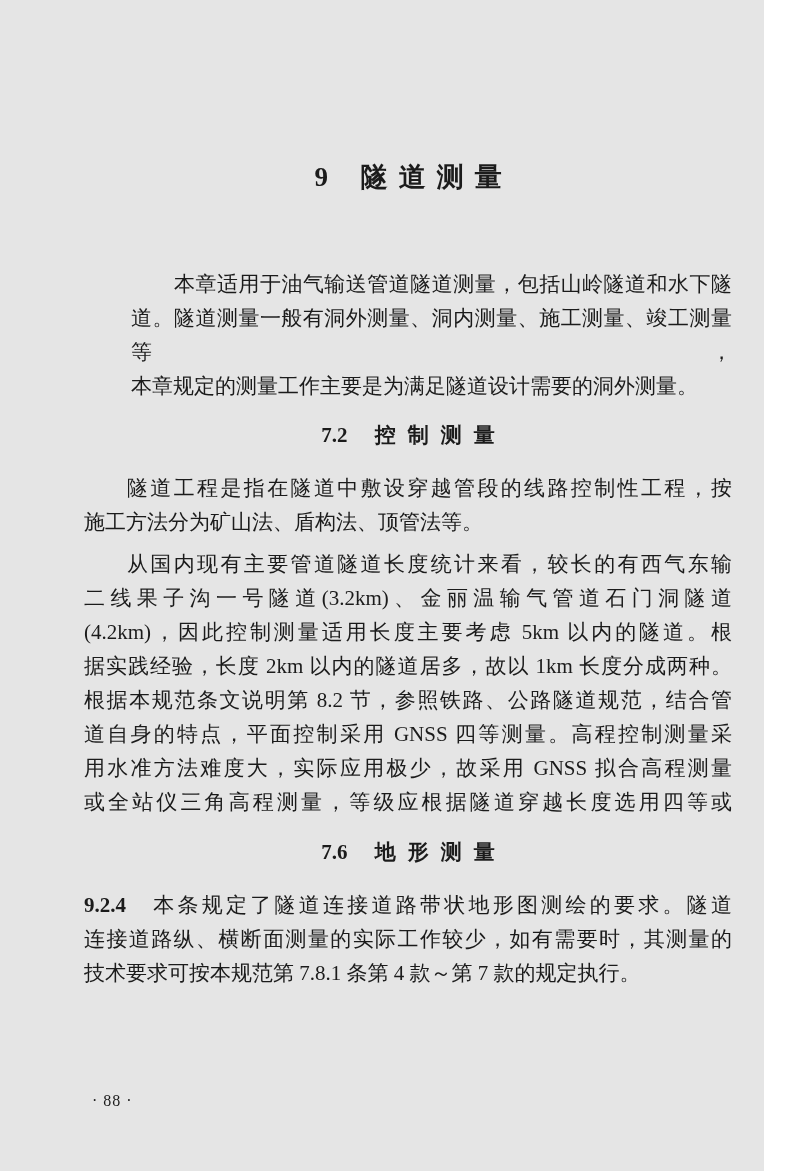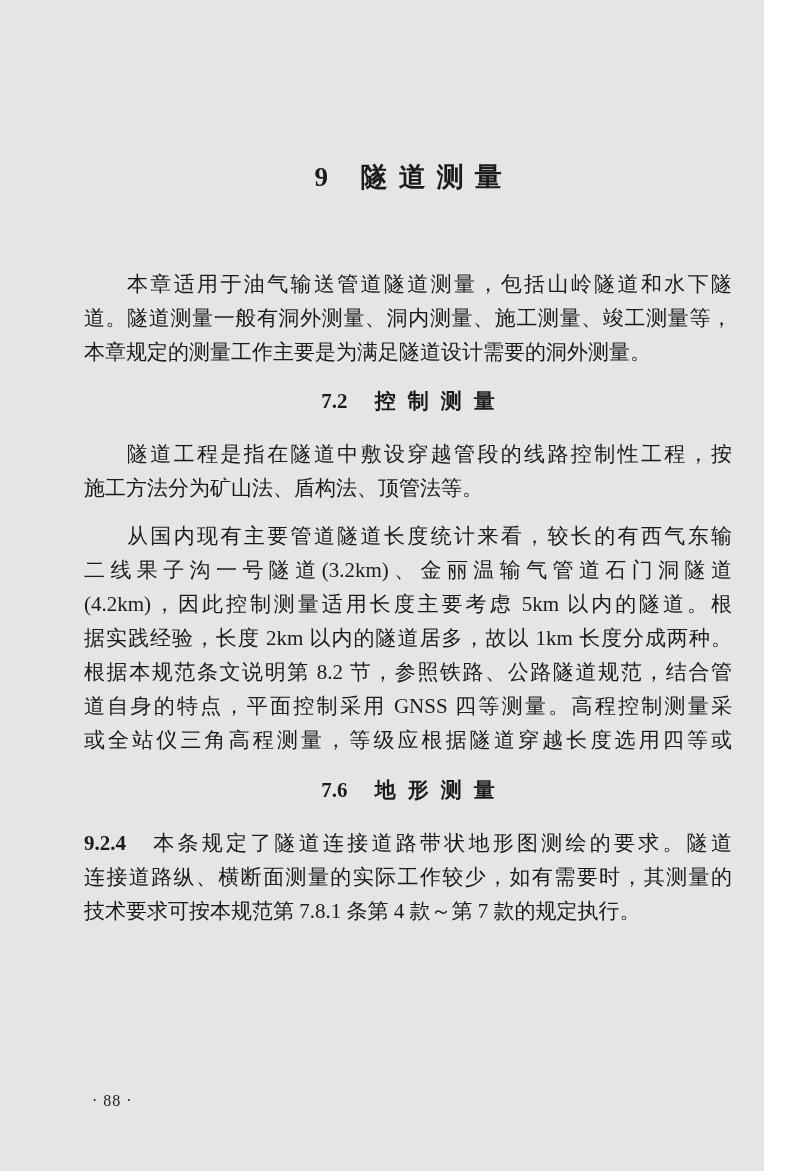--- a/index.html
+++ b/index.html
@@ -56,24 +56,24 @@
     text-align-last: justify;
   }
   .tline.tlast { text-align-last: left; }
   .tline.tindent { text-indent: 43px; }
 
   .lead {
     font-weight: bold;
     margin-right: 24px;
   }
 
-  #p1 { margin-top: 73px; }
+  #p1 { margin-top: 73px; margin-left: 47px; }
   #h91 { margin-top: 15px; }
   #p2 { margin-top: 19px; }
-  #p3 { margin-top: 14px; }
+  #p3 { margin-top: 8px; }
   #h92 { margin-top: 16px; }
   #p4 { margin-top: 19px; }
 
   .pager {
     position: absolute;
     left: 92px;
     top: 1092px;
     font-size: 16px;
     letter-spacing: 1px;
     color: #1b1b1b;
@@ -106,20 +106,21 @@
         <div class="tline tlast">施工方法分为矿山法、盾构法、顶管法等。</div>
       </div>
 
     <div class="para" id="p3">
         <div class="tline tindent">从国内现有主要管道隧道长度统计来看，较长的有西气东输</div>
         <div class="tline">二线果子沟一号隧道(3.2km)、金丽温输气管道石门洞隧道</div>
         <div class="tline">(4.2km)，因此控制测量适用长度主要考虑 5km 以内的隧道。根</div>
         <div class="tline">据实践经验，长度 2km 以内的隧道居多，故以 1km 长度分成两种。</div>
         <div class="tline">根据本规范条文说明第 8.2 节，参照铁路、公路隧道规范，结合管</div>
         <div class="tline">道自身的特点，平面控制采用 GNSS 四等测量。高程控制测量采</div>
+        <div class="tline">用水准方法难度大，实际应用极少，故采用 GNSS 拟合高程测量</div>
         <div class="tline">或全站仪三角高程测量，等级应根据隧道穿越长度选用四等或</div>
       </div>
 
     <h2 class="sec-heading" id="h92">
       <span class="sec-num">7.6</span>
       <span class="sec-text">地形测量</span>
     </h2>
 
     <div class="para" id="p4">
         <div class="tline"><b class="lead">9.2.4</b>本条规定了隧道连接道路带状地形图测绘的要求。隧道</div>

